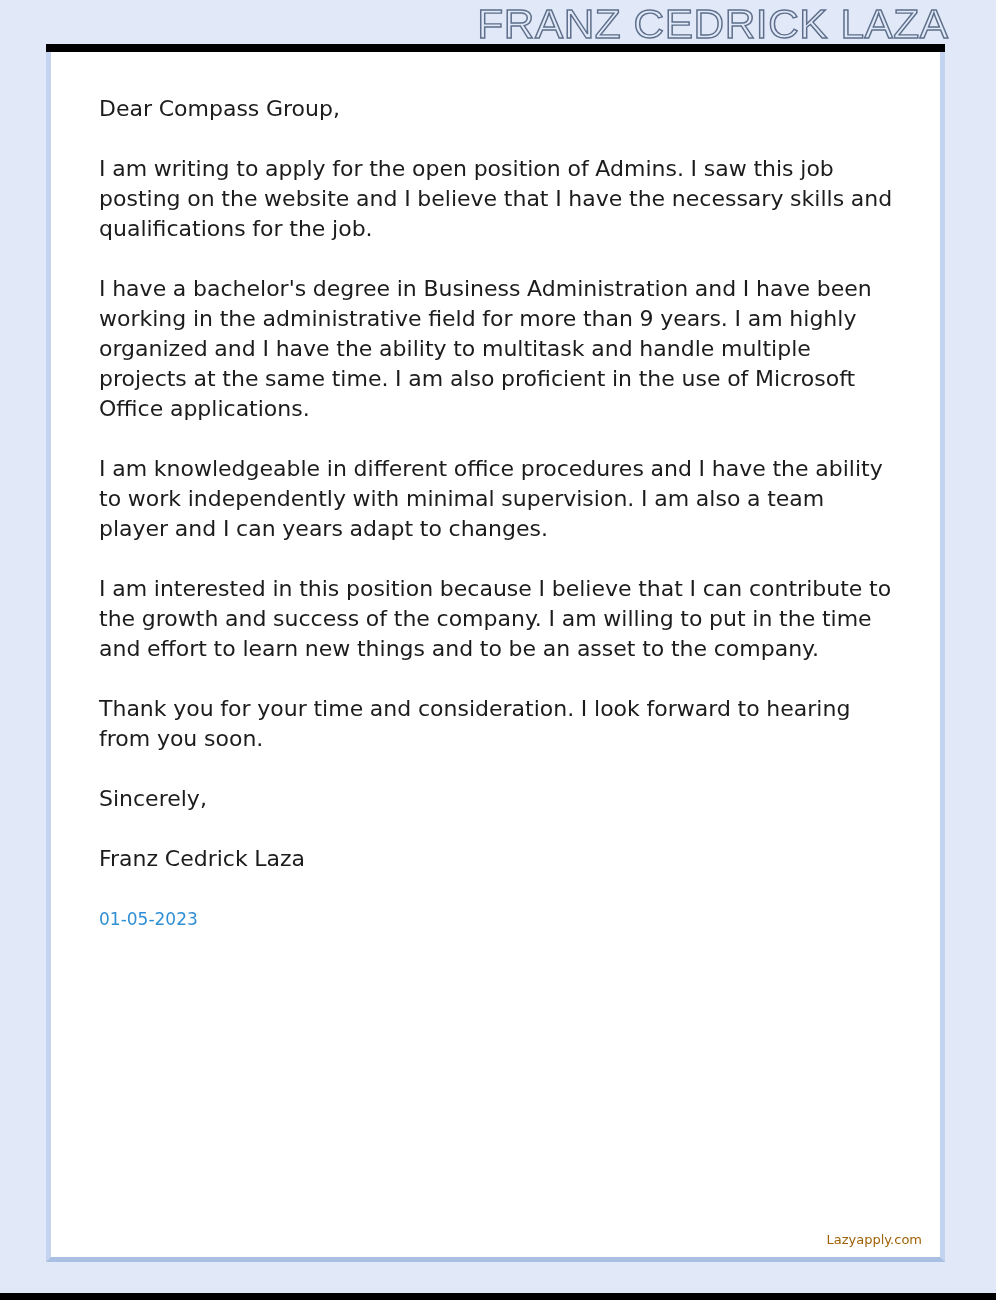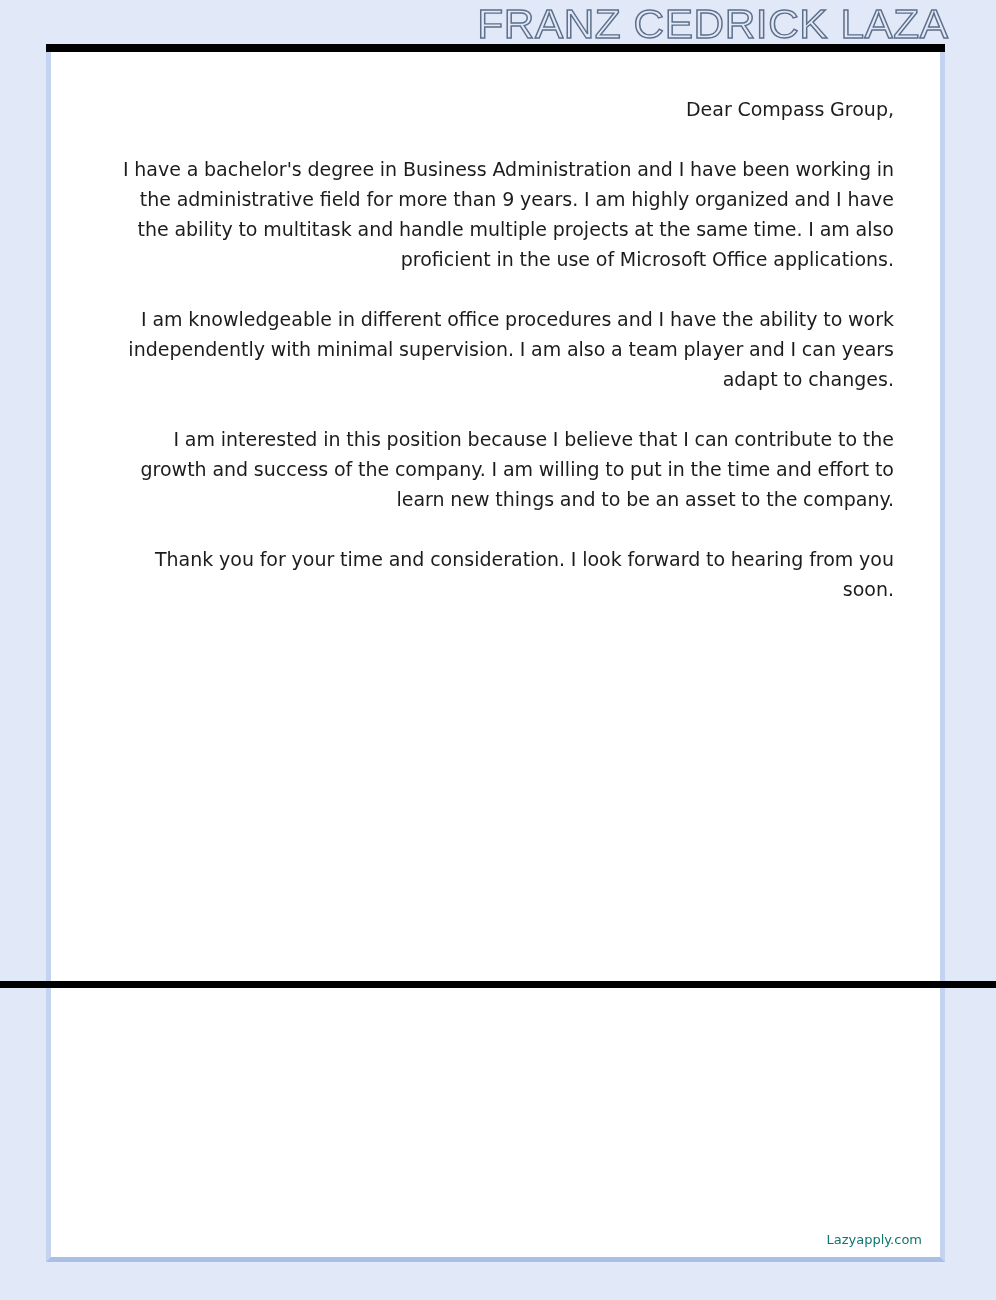--- a/index.html
+++ b/index.html
@@ -15,21 +15,21 @@
     overflow: hidden;
     position: relative;
   }
 
   
   #document-root {
     position: absolute;
     left: 0;
     top: 0;
     width: 996px;
-    height: 988px;
+    height: 1300px;
   }
 
   
   .header-band {
     position: absolute;
     left: 0;
     top: 0;
     width: 996px;
     height: 44px;
   }
@@ -77,25 +77,25 @@
   
   .letter-body {
     position: absolute;
     left: 48px;
     top: 42px;
     width: 795px;
   }
   .letter-line,
   .letter-para {
     font-family: "DejaVu Sans", sans-serif;
-    font-size: 19px;
+    font-size: 22px;
     line-height: 30px;
     color: #1c1c1c;
-    margin: 0 0 30px 9px;
-    text-align: right;
+    margin: 0 0 30px 0;
+    text-align: left;
     word-spacing: -0.3px;
   }
   .signoff-block .letter-line {
     margin-bottom: 30px;
   }
   .signoff-name {
     margin-bottom: 10px;
   }
   .letter-date {
     font-family: "DejaVu Sans", sans-serif;
@@ -105,21 +105,21 @@
     margin: 0;
   }
 
   
   .footer-watermark {
     position: absolute;
     right: 18px;
     bottom: 10px;
     font-family: "DejaVu Sans", sans-serif;
     font-size: 13px;
-    color: #0f766e;
+    color: #a16207;
     white-space: nowrap;
   }
 
   
   .bottom-bar {
     position: absolute;
     left: 0;
     bottom: 0;
     width: 996px;
     height: 7px;
@@ -136,29 +136,37 @@
   </div>
 
   <div class="header-rule"></div>
 
   <div class="page-sheet">
 
     <div class="letter-body">
 
       <p class="letter-para">Dear Compass Group,</p>
 
+      <p class="letter-para">I am writing to apply for the open position of Admins. I saw this job posting on the website and I believe that I have the necessary skills and qualifications for the job.</p>
 
       <p class="letter-para">I have a bachelor's degree in Business Administration and I have been working in the administrative field for more than 9 years. I am highly organized and I have the ability to multitask and handle multiple projects at the same time. I am also proficient in the use of Microsoft Office applications.</p>
 
       <p class="letter-para">I am knowledgeable in different office procedures and I have the ability to work independently with minimal supervision. I am also a team player and I can years adapt to changes.</p>
 
       <p class="letter-para">I am interested in this position because I believe that I can contribute to the growth and success of the company. I am willing to put in the time and effort to learn new things and to be an asset to the company.</p>
 
       <p class="letter-para">Thank you for your time and consideration. I look forward to hearing from you soon.</p>
 
+      <div class="signoff-block">
+        <p class="letter-line">Sincerely,</p>
+
+        <p class="letter-line signoff-name">Franz Cedrick Laza</p>
+
+        <p class="letter-date">01-05-2023</p>
+      </div>
 
     </div>
 
     <div class="footer-watermark">Lazyapply.com</div>
 
   </div>
 
   <div class="bottom-bar"></div>
 
 </div>

